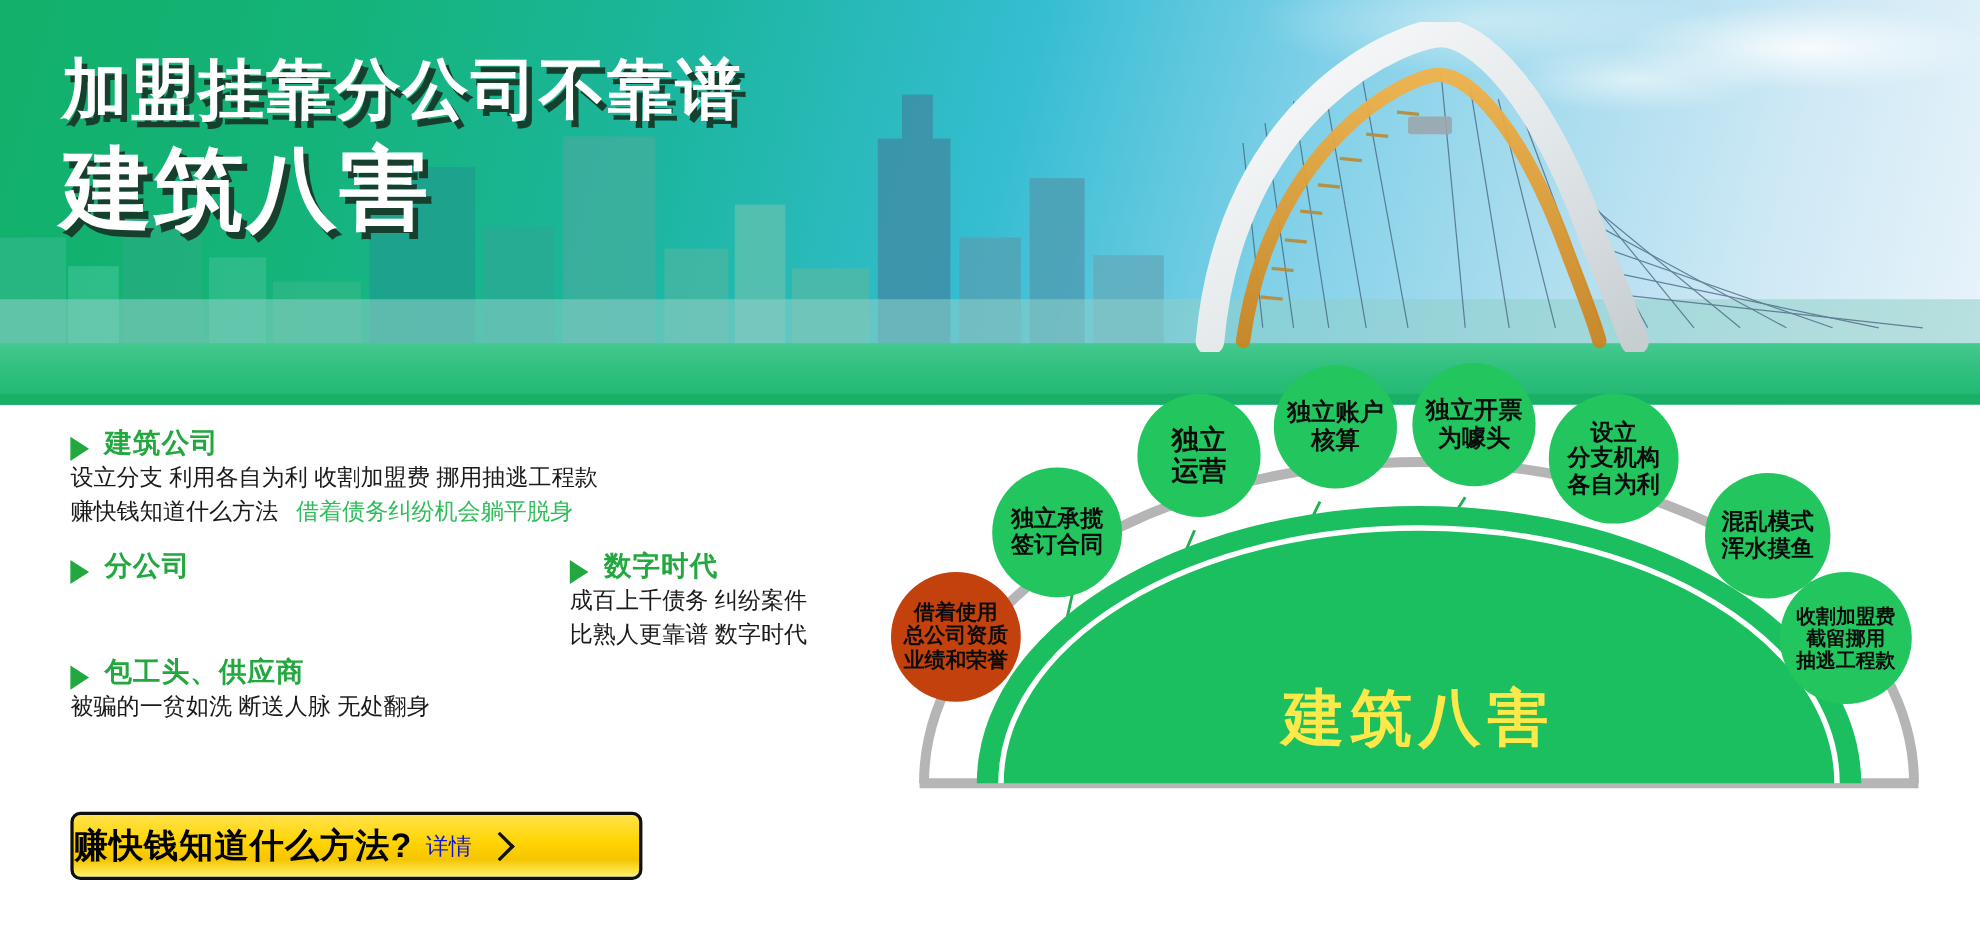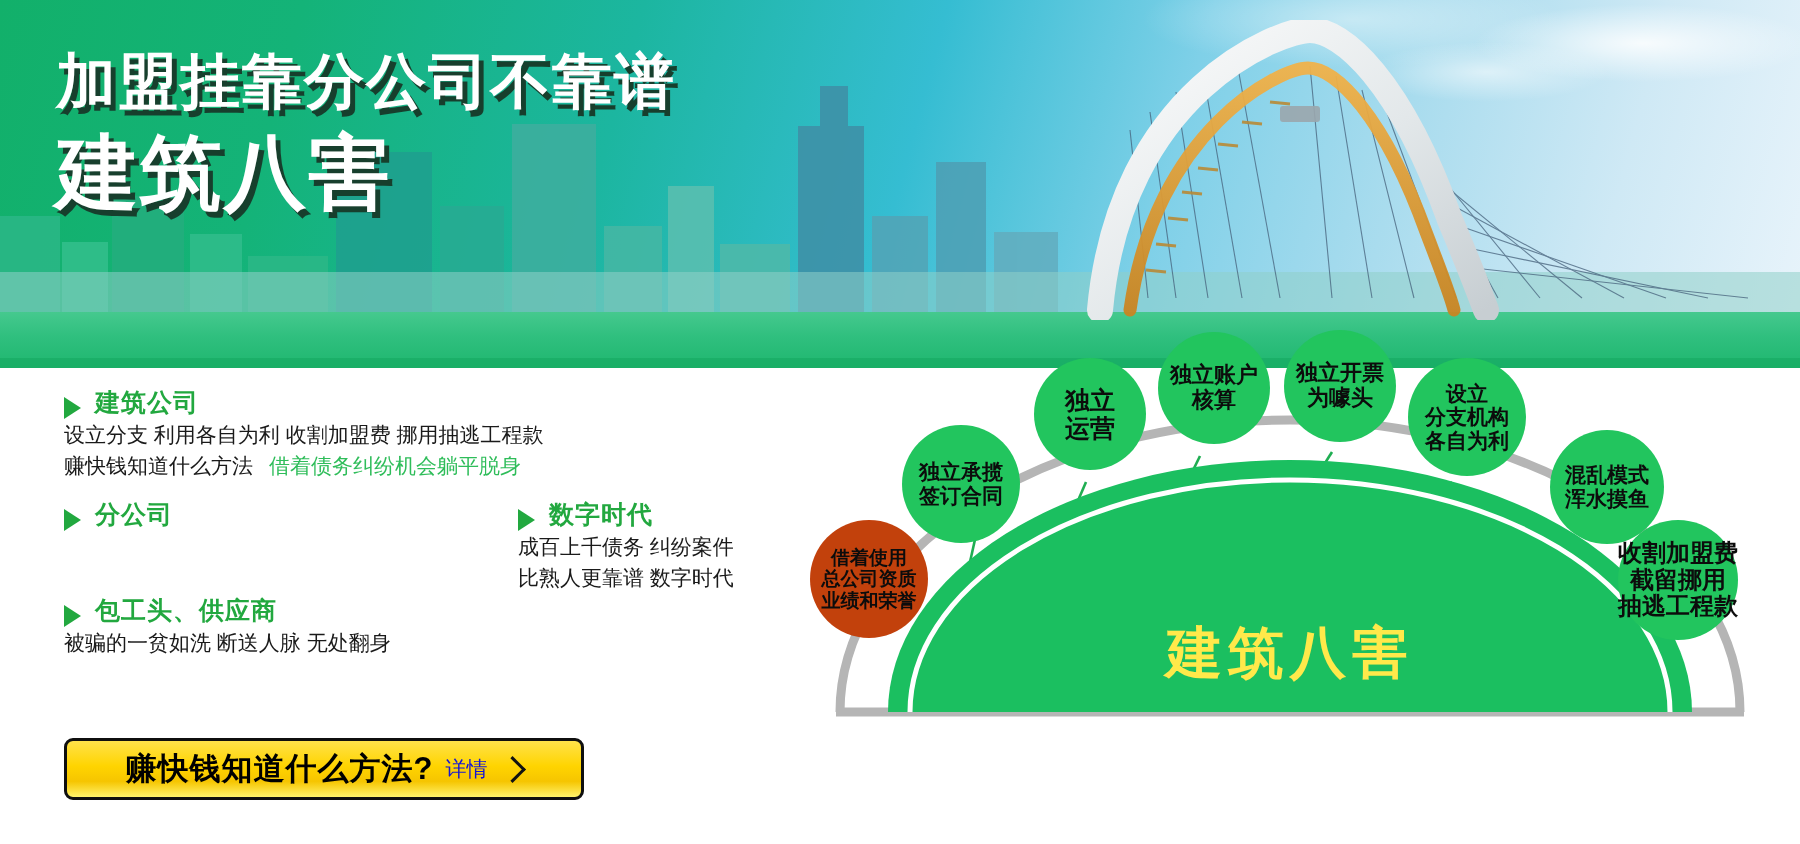--- a/index.html
+++ b/index.html
@@ -33,21 +33,21 @@
   .sec-head{display:flex;align-items:flex-end;gap:14px;}
   .tri{width:0;height:0;border-left:17px solid #22a83f;border-top:11px solid transparent;border-bottom:11px solid transparent;}
   .sec-title{color:#22a83f;font-size:25px;font-weight:700;letter-spacing:1px;white-space:nowrap;}
   .sec-body{color:#1a1a1a;font-size:21px;line-height:1.48;white-space:nowrap;}
   .sec-body .hl{color:#2fbd5a;}
   .sec-body .gap{display:inline-block;width:16px;}
 
   
   .cta{position:absolute;left:64px;top:738px;width:520px;height:62px;border:3px solid #0f0f0f;border-radius:9px;
        background:linear-gradient(180deg,#ffe24a 0%,#ffd400 45%,#f6c500 72%,#fff36b 100%);
-       display:flex;align-items:center;justify-content:center;box-sizing:border-box;}
+       display:flex;align-items:center;box-sizing:border-box;}
   .cta-main{font-size:31px;font-weight:700;color:#000;letter-spacing:1px;}
   .cta-link{font-size:21px;font-weight:400;color:#1414d6;margin-left:12px;}
   .cta-chev{margin-left:16px;width:16px;height:16px;border-right:3px solid #111;border-top:3px solid #111;transform:rotate(45deg);}
 
   
   .diagram{position:absolute;left:780px;top:330px;width:1020px;height:514px;}
   .diagram svg{position:absolute;left:0;top:0;}
   .bubble{position:absolute;border-radius:50%;background:#22c55e;display:flex;align-items:center;justify-content:center;
           text-align:center;color:#0c0c0c;font-weight:700;line-height:1.12;box-sizing:border-box;}
   .bubble span{display:block;}
@@ -247,21 +247,21 @@
           <span>分支机构</span>
           <span>各自为利</span>
         </div>
       </div>
     <div class="bubble" id="b7" style="left: 770px; top: 100px; width: 114px; height: 114px; font-size: 21px; background: rgb(34, 197, 94);">
         <div>
           <span>混乱模式</span>
           <span>浑水摸鱼</span>
         </div>
       </div>
-    <div class="bubble" id="b8" style="left: 838px; top: 190px; width: 120px; height: 120px; font-size: 24px; background: rgb(34, 197, 94);">
+    <div class="bubble" id="b8" style="left: 838px; top: 190px; width: 120px; height: 120px; font-size: 18px; background: rgb(34, 197, 94);">
         <div>
           <span>收割加盟费</span>
           <span>截留挪用</span>
           <span>抽逃工程款</span>
         </div>
       </div>
   </div>
 
 </div>
 

